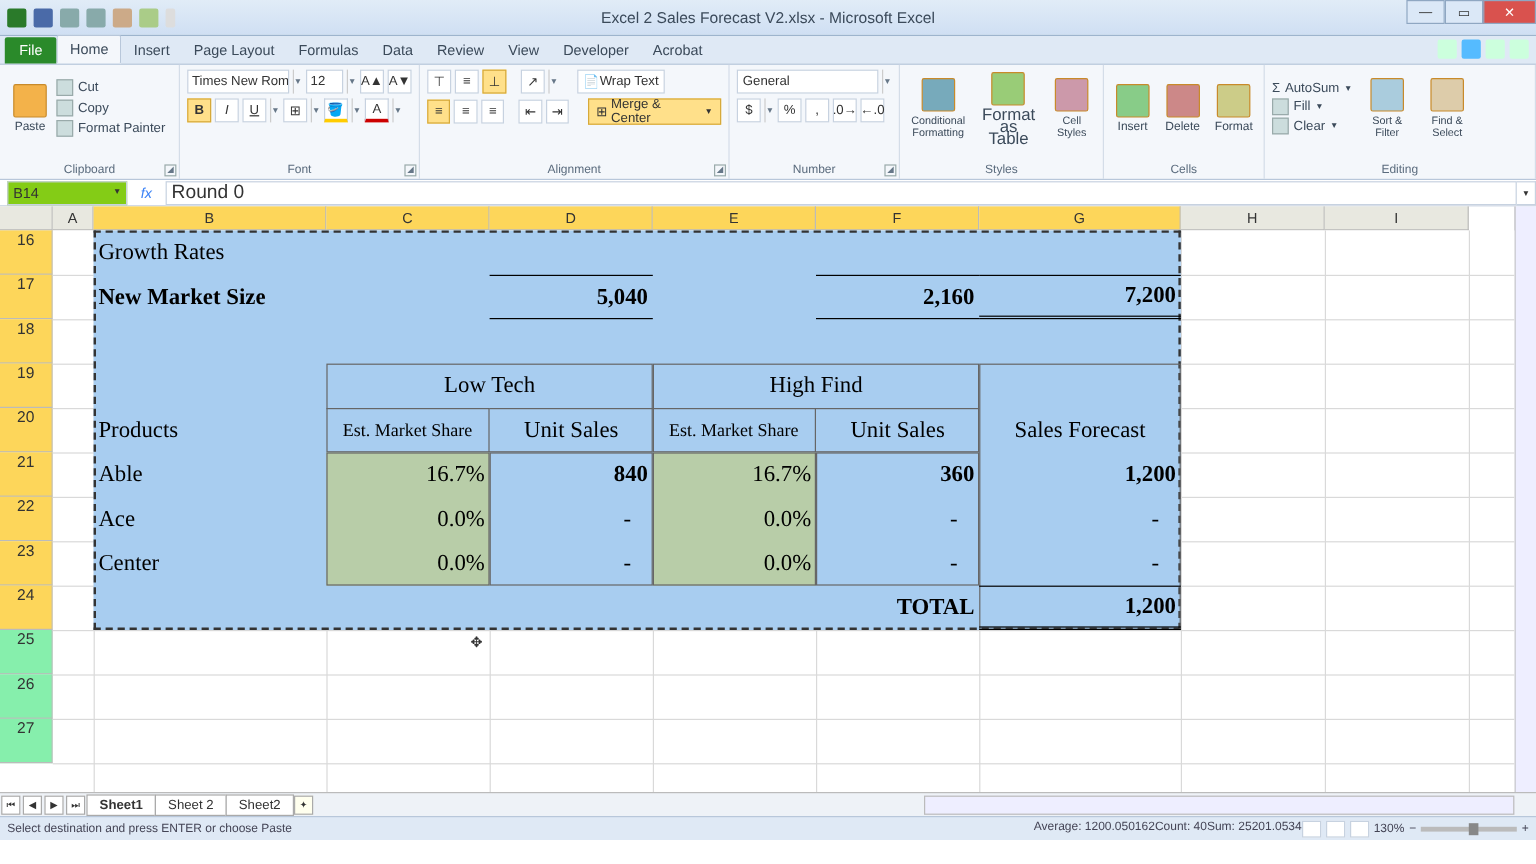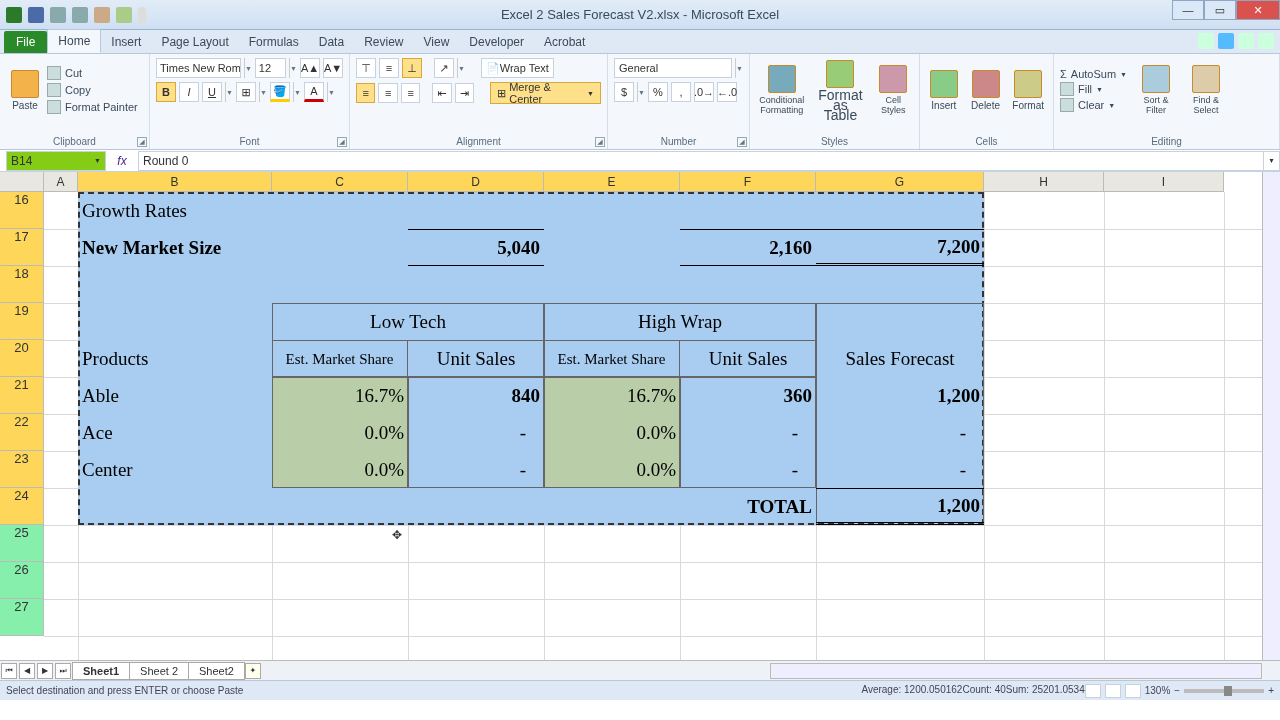--- a/index.html
+++ b/index.html
@@ -38,22 +38,22 @@
   .merge-btn { height:22px; background:#ffe08a; border:1px solid #d6a93a; padding:0 6px; display:flex; align-items:center; gap:3px; font-size:11px;}
   .numfmt { width:124px; height:20px; border:1px solid #c7d2e0; background:#fff; padding:0 4px; font-size:11px; display:flex; align-items:center;}
   .ed-row { display:flex; align-items:center; gap:4px; font-size:11px; color:#3b4a5a;}
   .ed-row .ico2 { width:14px; height:14px; background:#cdd; border:1px solid #9aa;}
   .colorbar-r { border-bottom:3px solid #c00;}
   .colorbar-y { border-bottom:3px solid #fc0;}
 
   
   .fbar { height:22px; display:flex; align-items:center; border-bottom:1px solid #c7d2e0; background:#fff;}
   .namebox { width:100px; height:20px; border:1px solid #c7d2e0; margin-left:6px; padding:0 4px; font-size:12px; display:flex; align-items:center; justify-content:space-between; background:#84cc16;}
-  .fx { width:20px; text-align:center; font-style:italic; color:#4c1d95; margin:0 6px;}
-  .formula-input { flex:1; height:20px; border:1px solid #c7d2e0; padding:0 4px; font-size:12px; background:#fff; display:flex; align-items:center;}
+  .fx { width:20px; text-align:center; font-style:italic; color:#3b82f6; margin:0 6px;}
+  .formula-input { flex:1; height:20px; border:1px solid #c7d2e0; padding:0 4px; font-size:16px; background:#fff; display:flex; align-items:center;}
   .fbar-dd { width:16px; height:20px; border:1px solid #c7d2e0; border-left:none; display:flex; align-items:center; justify-content:center; font-size:8px;}
 
   
   .grid-wrap { position:relative; height:488px; display:flex;}
   .corner { width:44px; height:20px; background:#e8e8e0; border-right:1px solid #bbb; border-bottom:1px solid #bbb;}
   .colheads { display:flex; height:20px;}
   .colheads div { background:#e8e8e0; border-right:1px solid #bbb; border-bottom:1px solid #bbb; text-align:center; font-size:12px; line-height:20px; color:#333;}
   .colheads .sel { background:#fdd65a;}
   .rowheads { width:44px;}
   .rowheads div { background:#fdd65a; border-right:1px solid #bbb; border-bottom:1px solid #bbb; text-align:center; font-size:13px; color:#333;}
@@ -376,21 +376,21 @@
 
       <div class="cell-txt bold" style="left:34px;top:37px;width:260px;height:37px">New Market Size</div>
       <div class="cell-txt bold right" style="left:364px;top:37px;width:136px;height:37px;border-top:1px solid #000;border-bottom:1px solid #000">5,040</div>
       <div class="cell-txt bold right" style="left:636px;top:37px;width:136px;height:37px;border-top:1px solid #000;border-bottom:1px solid #000">2,160</div>
       <div class="cell-txt bold right dbl-under" style="left:772px;top:37px;width:168px;height:37px;border-top:1px solid #000">7,200</div>
 
       <div class="thin-border" style="position:absolute;left:228px;top:111px;width:272px;height:74px;"></div>
       <div class="thin-border" style="position:absolute;left:500px;top:111px;width:272px;height:74px;"></div>
       <div class="thin-border" style="position:absolute;left:772px;top:111px;width:168px;height:222px;"></div>
       <div class="cell-txt center" style="left:228px;top:111px;width:272px;height:37px">Low Tech</div>
-      <div class="cell-txt center" style="left:500px;top:111px;width:272px;height:37px">High   Wrap</div>
+      <div class="cell-txt center" style="left:500px;top:111px;width:272px;height:37px">High   Find</div>
 
       <div class="cell-txt" style="left:34px;top:148px;width:194px;height:37px">Products</div>
       <div class="cell-txt sm center" style="left:228px;top:148px;width:136px;height:37px;border-top:1px solid #666;border-right:1px solid #666">Est. Market Share</div>
       <div class="cell-txt center" style="left:364px;top:148px;width:136px;height:37px;border-top:1px solid #666">Unit Sales</div>
       <div class="cell-txt sm center" style="left:500px;top:148px;width:136px;height:37px;border-top:1px solid #666;border-right:1px solid #666">Est. Market Share</div>
       <div class="cell-txt center" style="left:636px;top:148px;width:136px;height:37px;border-top:1px solid #666">Unit Sales</div>
       <div class="cell-txt center" style="left:772px;top:148px;width:168px;height:37px">Sales Forecast</div>
 
       <div class="shade thin-border" style="position:absolute;left:228px;top:185px;width:136px;height:111px"></div>
       <div class="shade thin-border" style="position:absolute;left:500px;top:185px;width:136px;height:111px"></div>

